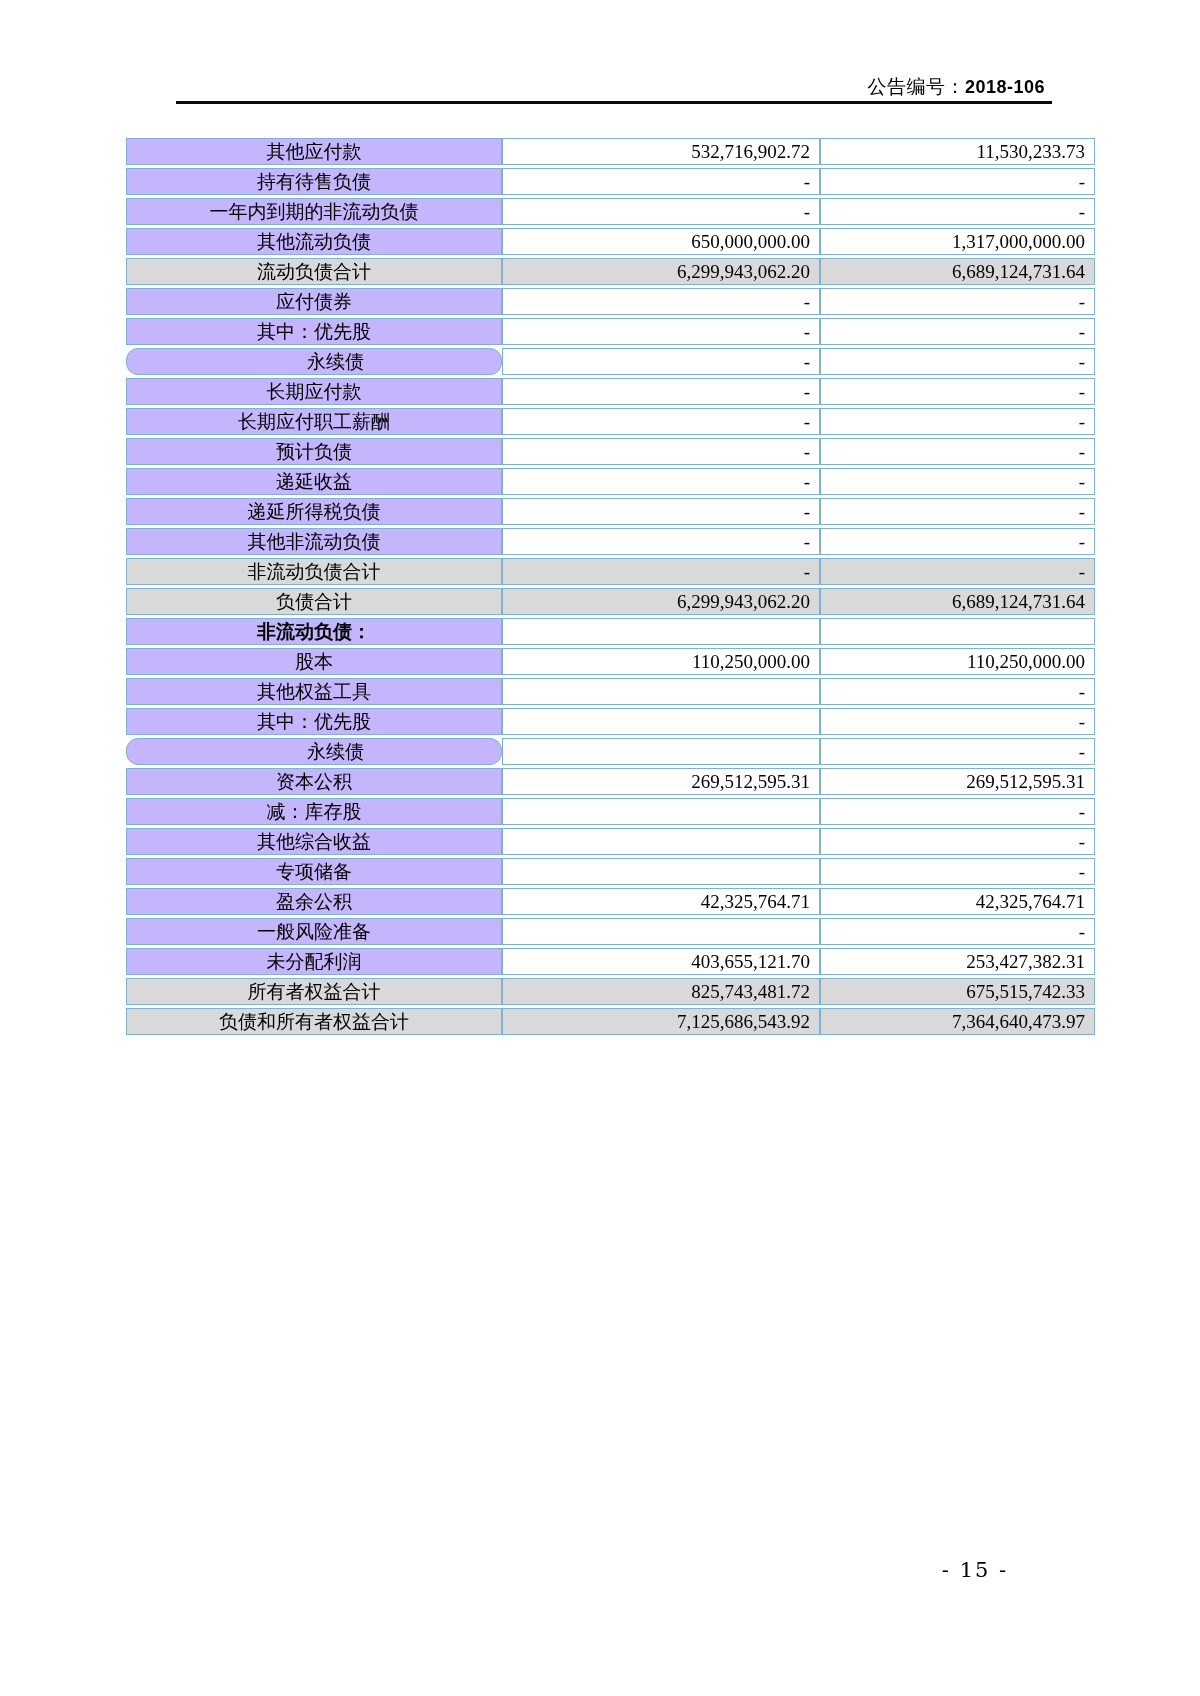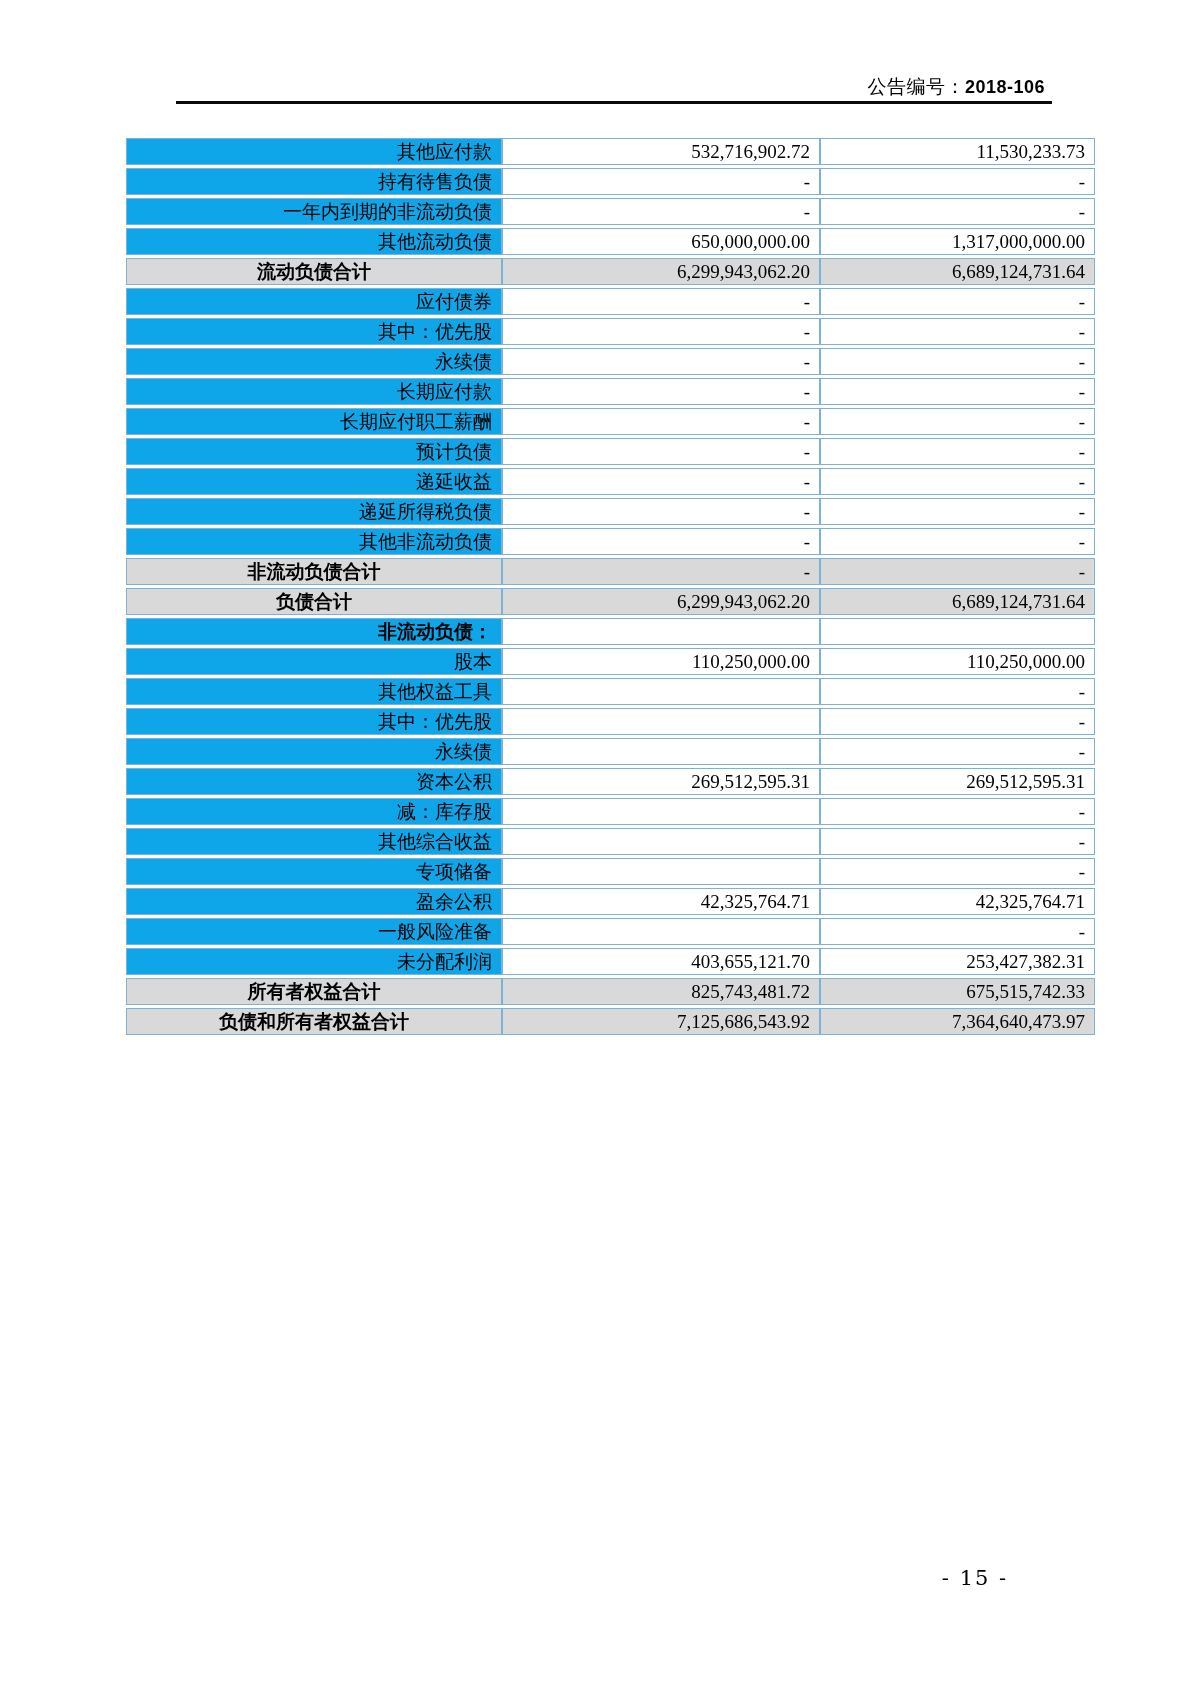--- a/index.html
+++ b/index.html
@@ -21,32 +21,31 @@
   }
   table.sheet{
     position:absolute;left:126px;top:135px;width:969px;
     border-collapse:separate;border-spacing:0 3px;table-layout:fixed;
     font-size:19px;
   }
   table.sheet td{
     border:1px solid #7eb1d6;height:25px;line-height:25px;
     padding:0 9px;overflow:hidden;white-space:nowrap;
   }
-  td.c-label{background:#0ea5e9;text-align:right;}
+  td.c-label{background:#c4b5fd;text-align:center;}
   td.c-val{background:#ffffff;text-align:right;}
   tr.subtotal td.c-label,
   tr.subtotal td.c-val{background:#d9d9d9;}
-  tr.subtotal td.c-label{text-align:center;font-weight:700;}
+  tr.subtotal td.c-label{text-align:center;font-weight:400;}
   tr.section td.c-label{font-weight:700;}
-  tr.indent td.c-label{padding-left:52px;}
+  tr.indent td.c-label{padding-left:52px;border-radius:12px;}
   .page-number{
     position:absolute;top:1558px;left:880px;width:190px;
     text-align:center;font-size:21px;letter-spacing:2px;
     font-family:"DejaVu Serif","Liberation Serif",serif;
-    margin-top:8px;
   }
 </style>
 </head>
 <body>
 
 <div class="page">
 
   <div class="doc-header">
     <span>公告编号：</span><span class="num">2018-106</span>
   </div>

